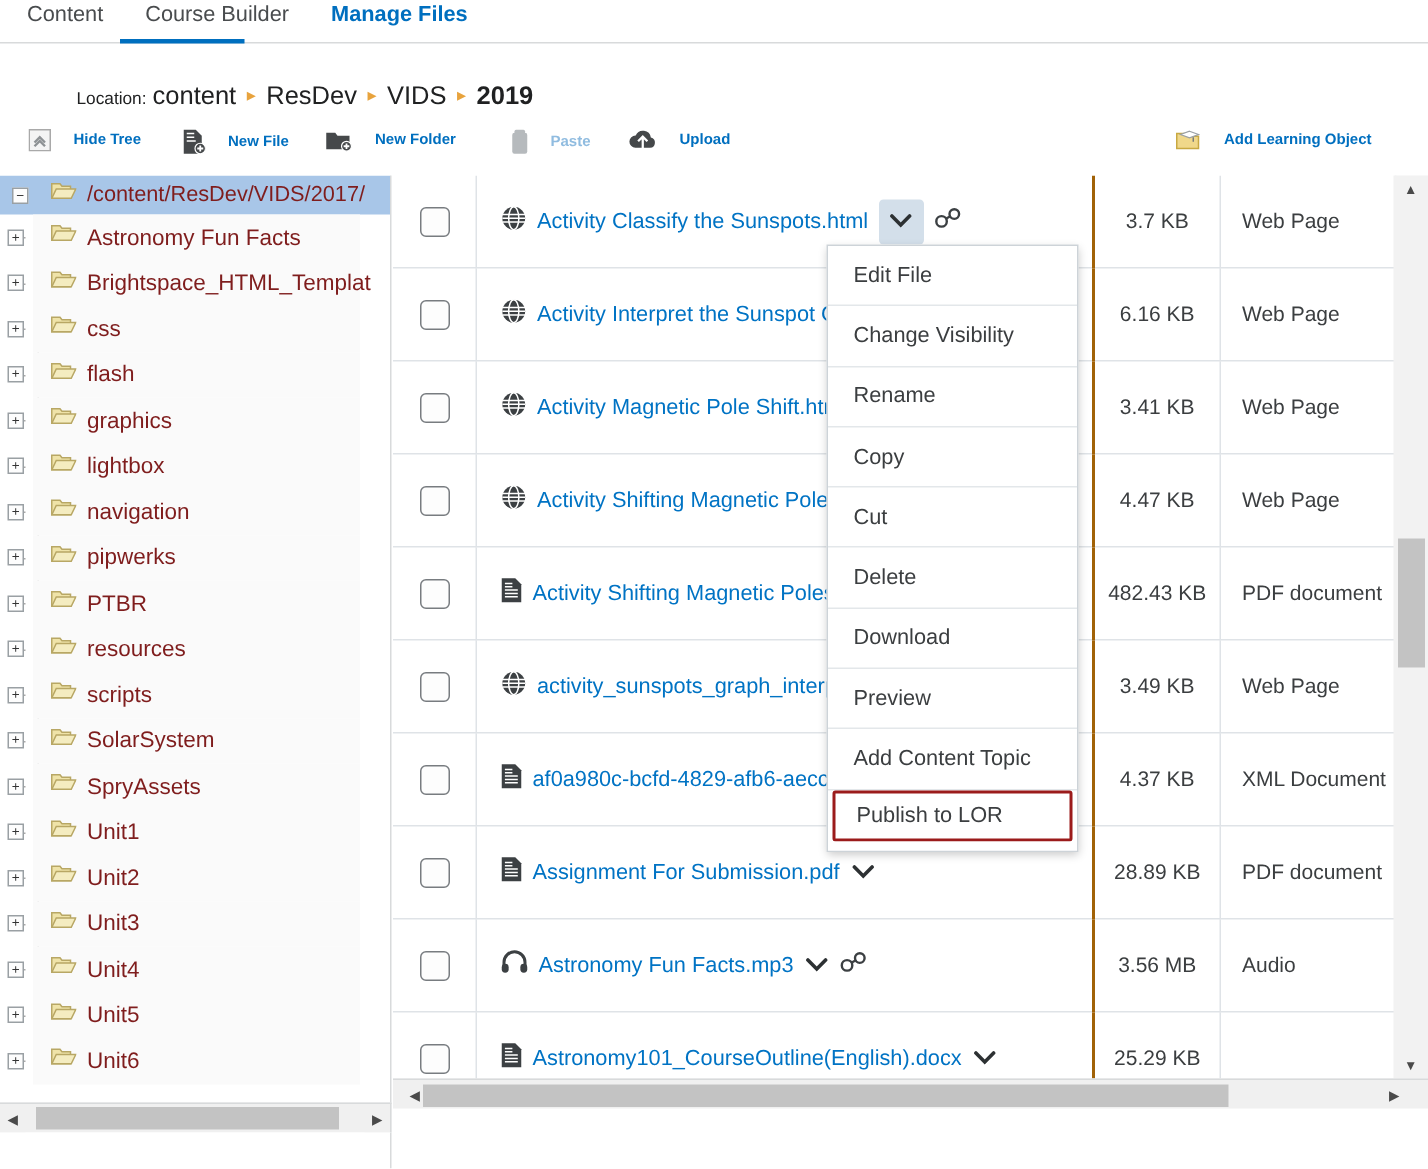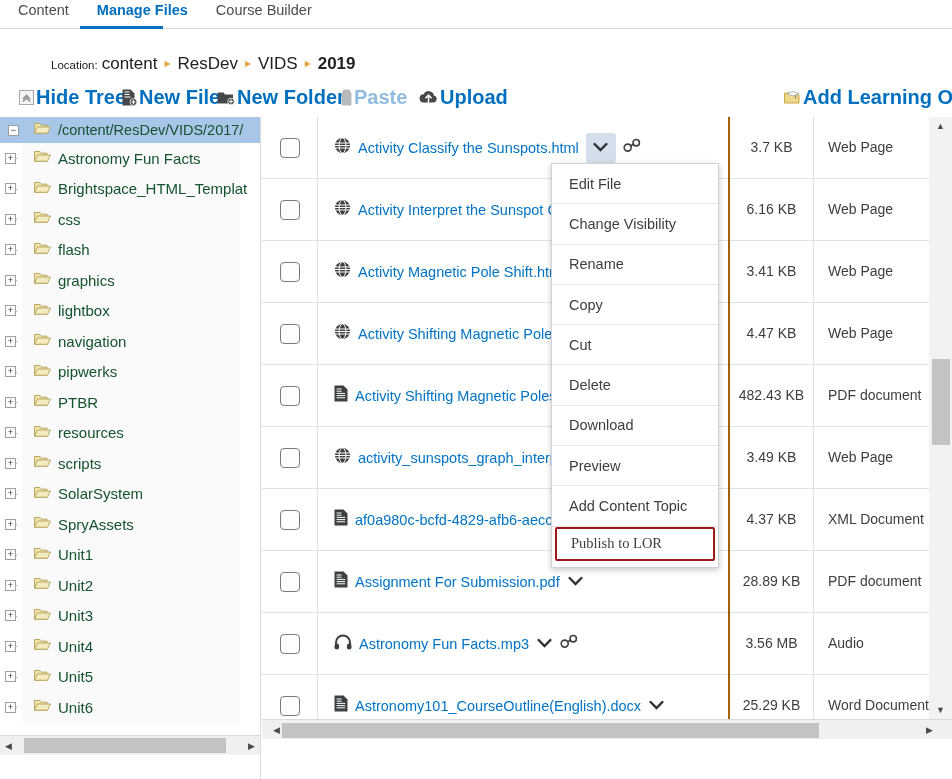--- a/index.html
+++ b/index.html
@@ -41,22 +41,22 @@
   .crumb.bold { font-weight: bold; }
   .crumb-sep {
     color: #e8a33d; font-size: 12px; margin: 0 7px; position: relative; top: -2px;
   }
 
   
   .toolbar {
     position: absolute; left: 0; top: 86px; width: 952px; height: 30px;
   }
   .tb-item {
-    position: absolute; display: flex; align-items: center; gap: 2px;
-    font-size: 20px; font-weight: bold; color: #006fbf; cursor: pointer;
+    position: absolute; display: flex; align-items: center; gap: 15px;
+    font-size: 10px; font-weight: bold; color: #006fbf; cursor: pointer;
     white-space: nowrap;
   }
   .tb-item.disabled { color: #90bce0; cursor: default; }
   .tb-ic { display: inline-flex; align-items: center; justify-content: center; }
 
   
   .tree {
     position: absolute; left: 0; top: 117px; width: 261px; height: 618px;
     background: #ffffff; border-right: 1px solid #d8dadb;
     overflow: hidden;
@@ -64,21 +64,21 @@
   .tree-inner { position: relative; }
   .tnode {
     position: relative; height: 30.5px; display: flex; align-items: center;
     background: #fafafa; margin: 0 20px 0 22px; padding-left: 12px;
     cursor: pointer;
   }
   .tnode.root {
     background: #a8c6e8; margin: 0; padding-left: 34px; height: 26px;
   }
   .tnode .tlabel {
-    font-size: 15px; color: #14532d; white-space: nowrap; margin-left: 7px;
+    font-size: 15px; color: #7f1d1d; white-space: nowrap; margin-left: 7px;
   }
   .tnode.root .tlabel { font-size: 14.5px; }
   .expander {
     position: absolute; left: -17px; width: 11px; height: 11px;
     border: 1px solid #9aa0a4; background: #fdfdfd;
     display: flex; align-items: center; justify-content: center;
     font-size: 9px; line-height: 9px; color: #333; font-family: "Liberation Sans", sans-serif;
   }
   .tnode.root .expander { left: 8px; }
   .dotline {
@@ -204,33 +204,33 @@
     box-shadow: 0 2px 6px rgba(0,0,0,0.22); z-index: 40;
   }
   .ctxitem {
     height: 40.3px; display: flex; align-items: center; padding-left: 17px;
     font-size: 14.5px; color: #3b3e40; border-bottom: 1px solid #e3e7ea;
     cursor: pointer;
   }
   .ctxitem:last-child { border-bottom: none; }
   .ctxitem.highlight {
     border: 2.5px solid #9b1b1b; margin: 0 3px; height: 34px;
-    border-radius: 2px; padding-left: 14px; font-family: Liberation Serif, serif;
+    border-radius: 2px; padding-left: 14px;
   }
   .ctx-spacer { height: 6px; background: #fff; }
 </style>
 </head>
 <body>
 
 <div class="page">
 
   <div class="tabbar">
     <div class="tab">Content</div>
+    <div class="tab">Course Builder</div>
     <div class="tab active">Manage Files</div>
-    <div class="tab">Course Builder</div>
   </div>
   <div class="tabline"></div>
   <div class="tab-underline"></div>
 
   <div class="location">
     <span class="lbl">Location:</span>
     <span class="crumb">content</span>
     <span class="crumb-sep">▸</span>
     <span class="crumb">ResDev</span>
     <span class="crumb-sep">▸</span>
@@ -674,21 +674,20 @@
                 <path d="M2.6 4h5M2.6 6.2h5M2.6 8.4h8.6M2.6 10.6h8.6M2.6 12.8h8.6" stroke="#fff" stroke-width="1"></path>
               </svg></span>
             <span class="fname">Astronomy101_CourseOutline(English).docx</span>
             <span class="chev">
               <svg width="15" height="11" viewBox="0 0 15 11">
                 <path d="M1.6 2l5.9 6 5.9-6" stroke="#2d3133" stroke-width="2.4" fill="none" stroke-linecap="round"></path>
               </svg>
             </span>
           </div>
           <div class="c-size">25.29 KB</div>
-          <div class="c-type">Word Document</div>
         </div>
       </div>
   </div>
 
   <div class="fvsb">
     <div class="up">▲</div>
     <div class="thumb"></div>
     <div class="dn">▼</div>
   </div>
   <div class="fhsb">

